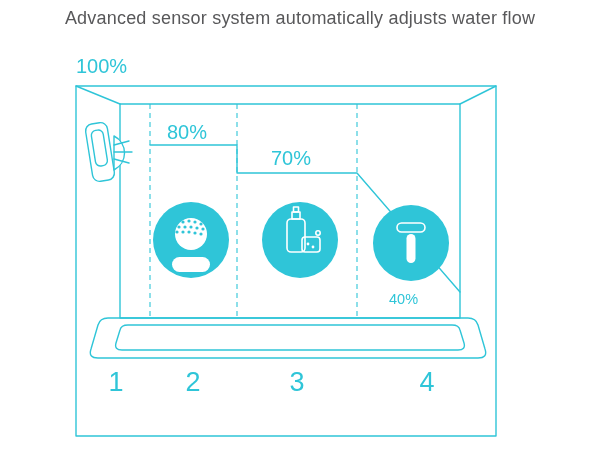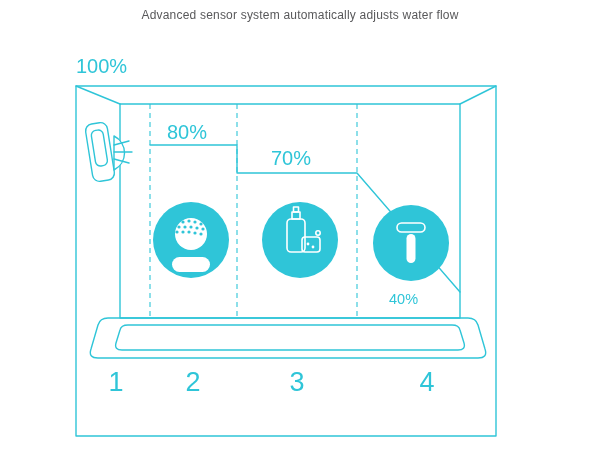--- a/index.html
+++ b/index.html
@@ -3,21 +3,21 @@
 <meta charset="utf-8">
 <style>
   :root { --accent:#2fc5d8; --title:#58585a; }
   html,body { margin:0; padding:0; }
   body {
     width:600px; height:457px; background:#ffffff; position:relative;
     overflow:hidden; font-family:"Liberation Sans", sans-serif;
   }
   .title {
     position:absolute; top:8px; left:0; width:100%;
-    text-align:center; font-size:12px; color:var(--title);
+    text-align:center; font-size:18px; color:var(--title);
     letter-spacing:.2px;
   }
   svg { position:absolute; left:0; top:0; }
   .ln   { fill:none; stroke:var(--accent); stroke-width:1.4; stroke-linejoin:round; stroke-linecap:round; }
   .fillw{ fill:#ffffff; }
   .dash { fill:none; stroke:var(--accent); stroke-width:1.1; stroke-dasharray:5 4; }
   .pct  { fill:var(--accent); font-size:20px; font-family:"Liberation Sans",sans-serif; }
   .pct-sm { font-size:14.5px; }
   .znum { fill:var(--accent); font-size:27px; text-anchor:middle; font-family:"Liberation Sans",sans-serif; }
   .disc { fill:var(--accent); }

